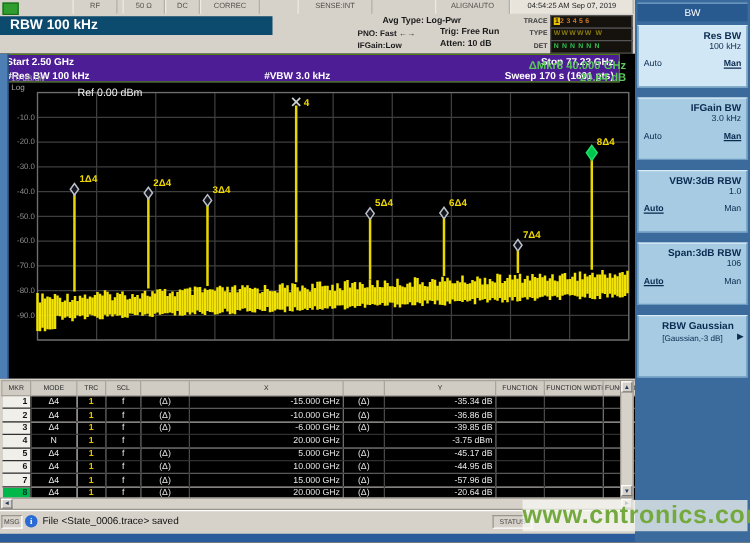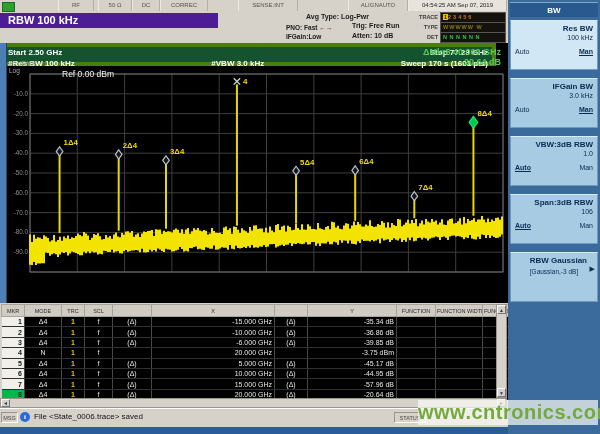--- a/index.html
+++ b/index.html
@@ -4,36 +4,36 @@
 <style>
   html,body{margin:0;padding:0;background:#888;}
   #screen{position:relative;width:600px;height:434px;background:#d6d2ca;overflow:hidden;
     font-family:"Liberation Sans",sans-serif;-webkit-font-smoothing:none;}
   .abs{position:absolute;}
   
   #topbar{left:0;top:0;width:508px;height:43px;background:#d6d2ca;border-bottom:1px solid #b8b4ac;}
   .tcell{position:absolute;top:0;height:11px;font-size:6px;line-height:11px;color:#55524c;
     text-align:center;border-right:1px solid #b4b0a8;border-left:1px solid #eceae4;overflow:hidden;}
   #led{position:absolute;left:2px;top:2px;width:11px;height:8px;background:#2f9e2f;border:1px solid #1c6e1c;}
-  #rbw-box{position:absolute;left:0;top:13px;width:218px;height:15px;background:#4c1d95;color:#fff;
+  #rbw-box{position:absolute;left:0;top:13px;width:218px;height:15px;background:#0c4a6e;color:#fff;
     font-weight:bold;font-size:11px;line-height:15px;padding-left:8px;box-sizing:border-box;}
   .blk{position:absolute;color:#1a1a1a;font-weight:bold;white-space:nowrap;}
   #trace-block{position:absolute;left:414px;top:12px;width:92px;height:30px;font-size:5.5px;}
   .tb-row{display:flex;align-items:center;height:10px;}
   .tb-lab{width:24px;text-align:right;color:#3a3a3a;font-weight:bold;padding-right:2px;}
   .tb-val{flex:1;background:#15120d;color:#c87828;font-weight:bold;letter-spacing:2px;
     padding-left:2px;height:9px;line-height:9px;border:1px solid #555;}
   .tb-val .hi1{background:#e8c000;color:#15120d;padding:0 1px;letter-spacing:0;}
   
   #plot{left:0;top:43px;width:508px;height:260px;background:#000;}
   #lstrip{left:0;top:43px;width:6px;height:260px;background:#4d7fb5;border-right:1px solid #20456e;}
   #dmkr{right:7px;top:4px;text-align:right;color:#5ac85a;font-weight:bold;font-size:9px;line-height:10px;}
   #scale-lab{left:9px;top:17px;color:#a8a8a8;font-size:6.5px;line-height:7px;}
   #ref-lab{left:62px;top:26px;color:#f2f2f2;font-weight:normal;font-size:8.5px;}
-  #annot{left:7px;top:232px;width:496px;height:23px;background:#14532d;border:4px solid #4d7c0f;
+  #annot{left:7px;top:232px;width:496px;height:23px;background:#4c1d95;border:1px solid #4d7c0f;
     box-sizing:border-box;color:#fff;font-weight:bold;font-size:8px;}
   .annot-row{display:flex;justify-content:space-between;padding:1px 4px 0 4px;line-height:10px;}
   
   #tablezone{left:0;top:303px;width:508px;height:105px;background:#d6d2ca;}
   #mtable{position:absolute;left:1px;top:1px;width:495px;border-collapse:collapse;table-layout:fixed;}
   #mtable th{background:#d0ccc4;color:#2a2a2a;font-weight:normal;font-size:5.5px;height:9px;
     border:1px solid #a8a49c;overflow:hidden;white-space:nowrap;}
   #mtable td{background:#000;color:#e8e8e8;font-size:7px;height:9.4px;line-height:9px;
     border-right:1px solid #484848;border-bottom:1px solid #303030;white-space:nowrap;
     overflow:hidden;padding:0 2px;}
@@ -51,21 +51,21 @@
   .sunken{position:absolute;border:1px solid #9a968e;border-bottom-color:#fff;border-right-color:#fff;
     font-size:5.5px;color:#444;text-align:center;box-sizing:border-box;}
   #msg-text{position:absolute;left:34px;top:3px;font-size:8px;color:#111;}
   #info-icon{position:absolute;left:20px;top:3px;width:10px;height:10px;border-radius:50%;
     background:#2a6ad4;color:#fff;font-size:7px;font-weight:bold;text-align:center;line-height:10px;
     font-family:"Liberation Serif",serif;}
   #bottomstrip{left:0;top:427px;width:600px;height:7px;background:#2a5c9c;}
   
   #panel{left:508px;top:0;width:92px;height:434px;background:#3a6b9c;}
   #panel-title{position:absolute;left:2px;top:2px;width:88px;height:15px;background:#28598f;
-    border-top:1px solid #7fa8cc;color:#fff;font-weight:bold;font-size:8px;text-align:center;
+    border-top:1px solid #7fa8cc;color:#fff;font-weight:normal;font-size:8px;text-align:center;
     line-height:15px;box-sizing:border-box;}
   .skey{position:absolute;left:2px;width:88px;height:50px;background:#a7cbe2;
     border:1px solid #6d9cc0;border-top-color:#d8ecf8;box-sizing:border-box;
     color:#0a2a50;padding:3px 4px 0 4px;}
   .skey.hi{background:#d2e7f5;}
   .sk-label{text-align:right;font-weight:bold;font-size:8px;line-height:9px;}
   .sk-value{text-align:right;font-size:7px;line-height:9px;}
   .sk-row{display:flex;justify-content:space-between;font-size:7px;margin-top:6px;}
   .sk-row .ul{text-decoration:underline;font-weight:bold;}
   .sk-arrow{position:absolute;right:2px;top:12px;font-size:7px;}

